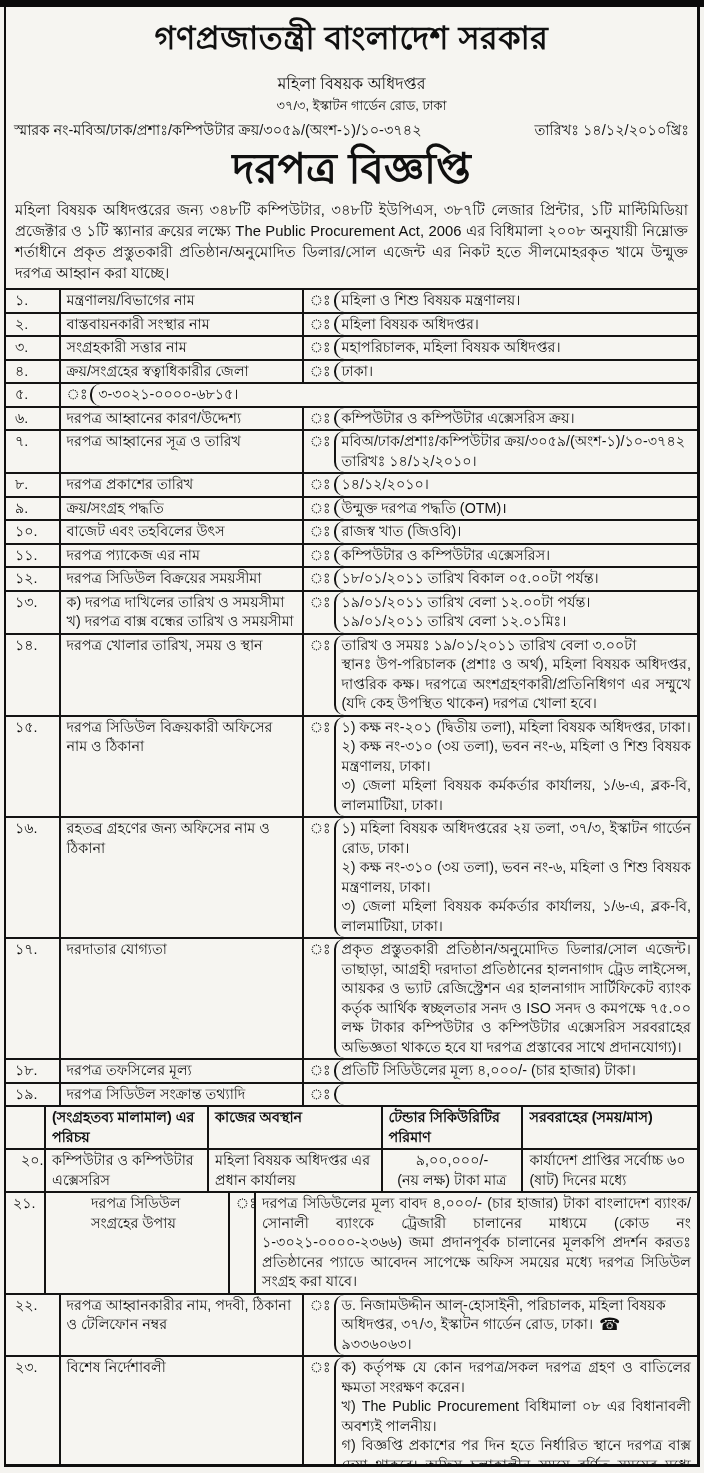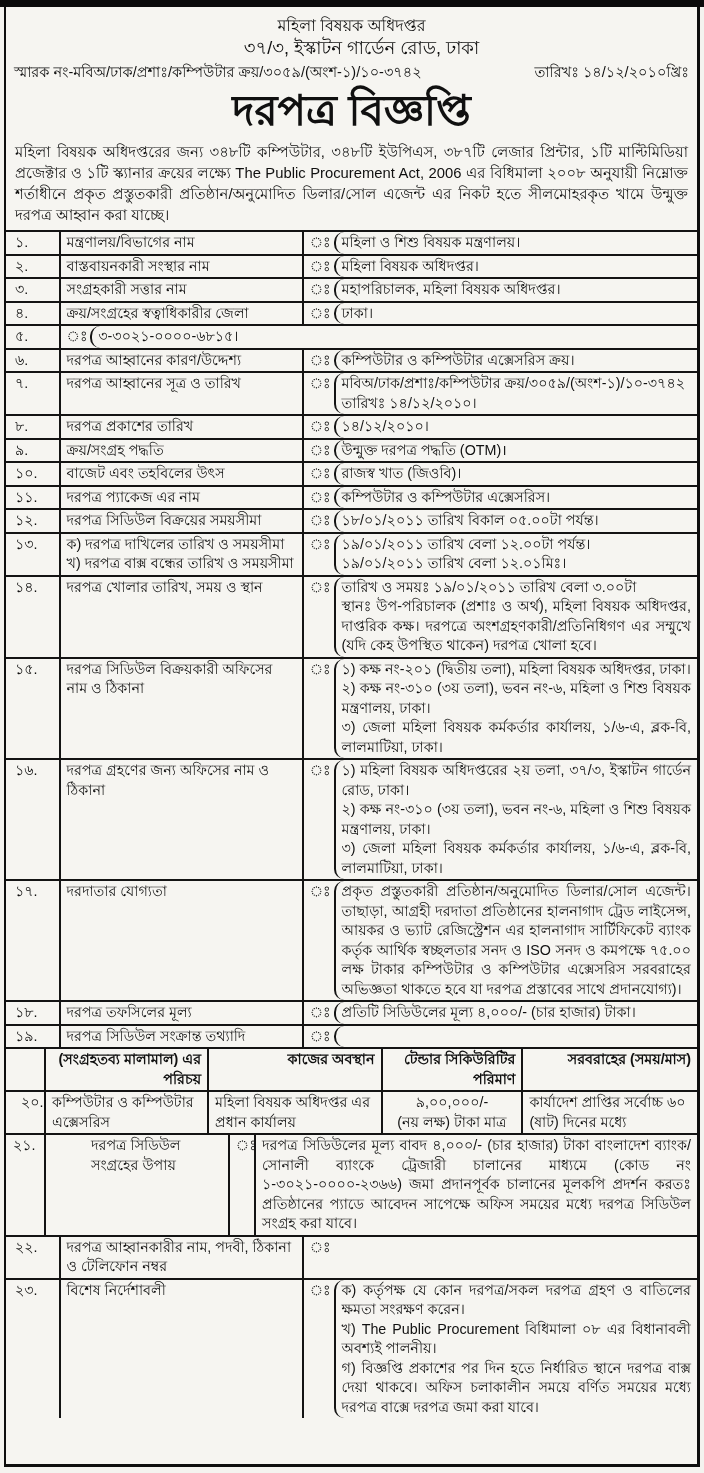--- a/index.html
+++ b/index.html
@@ -18,22 +18,22 @@
     position:absolute;top:7px;left:4px;right:4px;bottom:6px;
     border-left:2px solid #0e0e0e;
     border-right:3px solid #0e0e0e;
     border-bottom:3px solid #0e0e0e;
     background:#f6f5f1;
     box-sizing:border-box;
     overflow:hidden;
   }
   .center{text-align:center;}
   .govt-title{font-size:32px;font-weight:bold;letter-spacing:.5px;padding-top:12px;line-height:38px;}
-  .dept{font-size:16px;line-height:22px;margin-top:8px;}
-  .addr{font-size:18px;line-height:22px;margin-left:20px;}
+  .dept{font-size:16px;line-height:22px;margin-top:16px;}
+  .addr{font-size:13px;line-height:22px;margin-left:20px;}
   .memo-row{display:flex;justify-content:space-between;align-items:center;padding:3px 8px 0 8px;font-size:14.5px;line-height:20px;}
   .notice-title{font-size:42px;font-weight:bold;text-align:center;line-height:50px;margin:4px 0 6px 0;}
   .intro{padding:0 9px 4px 9px;font-size:14.8px;line-height:21px;text-align:justify;}
 
   .tbl{border-top:2px solid #141414;}
   .row{display:flex;border-bottom:2px solid #141414;align-items:stretch;}
   .row:last-child{border-bottom:none;}
   .c{padding:1px 6px;box-sizing:border-box;font-size:14.3px;line-height:19.5px;}
   .c .ln{min-height:19.5px;}
   .bl{border-left:2px solid #141414;}
@@ -42,36 +42,37 @@
   .lb-a{width:35.2%;}
   .co-a{width:4.6%;text-align:center;}
   .va-a{width:52.6%;border-radius:10px;}
   .va-a .ln{text-align:justify;}
   
   .sl-b{width:5.5%;padding-left:15px;}
   .g-b{width:23.6%;}
   .l-b{width:25.1%;}
   .s-b{width:20.4%;text-align:center;}
   .d-b{width:25.4%;}
-  .subhead .c{font-weight:bold;text-align:right;}
+  .subhead .c{font-weight:bold;text-align:left;}
   
   .sl-c{width:5.5%;padding-left:7px;}
   .lb-c{width:26.6%;padding-left:45px;}
   .co-c{width:3.8%;text-align:center;}
   .va-c{width:64.1%;}
   .va-c .ln{text-align:justify;}
   .phone-icon{font-size:17px;line-height:19px;vertical-align:-1px;padding:0 2px;}
 </style>
 </head>
 <body>
 
 <div class="page">
   <div class="topband"></div>
   <div class="doc">
 
+    <div class="center govt-title">গণপ্রজাতন্ত্রী বাংলাদেশ সরকার</div>
     <div class="center dept">মহিলা বিষয়ক অধিদপ্তর</div>
     <div class="center addr">৩৭/৩, ইস্কাটন গার্ডেন রোড, ঢাকা</div>
 
     <div class="memo-row">
       <span>স্মারক নং-মবিঅ/ঢাক/প্রশাঃ/কম্পিউটার ক্রয়/৩০৫৯/(অংশ-১)/১০-৩৭৪২</span>
       <span>তারিখঃ ১৪/১২/২০১০খ্রিঃ</span>
     </div>
 
     <div class="notice-title">দরপত্র বিজ্ঞপ্তি</div>
 
@@ -227,21 +228,21 @@
         <div class="c co-a bl">ঃ</div>
         <div class="c va-a bl">
             <div class="ln">১) কক্ষ নং-২০১ (দ্বিতীয় তলা), মহিলা বিষয়ক অধিদপ্তর, ঢাকা।</div>
             <div class="ln">২) কক্ষ নং-৩১০ (৩য় তলা), ভবন নং-৬, মহিলা ও শিশু বিষয়ক মন্ত্রণালয়, ঢাকা।</div>
             <div class="ln">৩) জেলা মহিলা বিষয়ক কর্মকর্তার কার্যালয়, ১/৬-এ, ব্লক-বি, লালমাটিয়া, ঢাকা।</div>
           </div>
       </div>
       <div class="row">
         <div class="c sl-a">১৬.</div>
         <div class="c lb-a bl">
-            <div class="ln">দরপত্র গ্রহণের জন্য অফিসের নাম ও ঠিকানা</div>
+            <div class="ln">রহতব্র গ্রহণের জন্য অফিসের নাম ও ঠিকানা</div>
           </div>
         <div class="c co-a bl">ঃ</div>
         <div class="c va-a bl">
             <div class="ln">১) মহিলা বিষয়ক অধিদপ্তরের ২য় তলা, ৩৭/৩, ইস্কাটন গার্ডেন রোড, ঢাকা।</div>
             <div class="ln">২) কক্ষ নং-৩১০ (৩য় তলা), ভবন নং-৬, মহিলা ও শিশু বিষয়ক মন্ত্রণালয়, ঢাকা।</div>
             <div class="ln">৩) জেলা মহিলা বিষয়ক কর্মকর্তার কার্যালয়, ১/৬-এ, ব্লক-বি, লালমাটিয়া, ঢাকা।</div>
           </div>
       </div>
       <div class="row">
         <div class="c sl-a">১৭.</div>
@@ -306,20 +307,25 @@
             <div class="ln">দরপত্র সিডিউলের মূল্য বাবদ ৪,০০০/- (চার হাজার) টাকা বাংলাদেশ ব্যাংক/সোনালী ব্যাংকে ট্রেজারী চালানের মাধ্যমে (কোড নং ১-৩০২১-০০০০-২৩৬৬) জমা প্রদানপূর্বক চালানের মূলকপি প্রদর্শন করতঃ প্রতিষ্ঠানের প্যাডে আবেদন সাপেক্ষে অফিস সময়ের মধ্যে দরপত্র সিডিউল সংগ্রহ করা যাবে।</div>
           </div>
       </div>
 
       <div class="row">
         <div class="c sl-a">২২.</div>
         <div class="c lb-a bl">
             <div class="ln">দরপত্র আহ্বানকারীর নাম, পদবী, ঠিকানা ও টেলিফোন নম্বর</div>
           </div>
         <div class="c co-a bl">ঃ</div>
+        <div class="c va-a bl">
+          <span>ড. নিজামউদ্দীন আল্-হোসাইনী, পরিচালক, মহিলা বিষয়ক অধিদপ্তর, ৩৭/৩, ইস্কাটন গার্ডেন রোড, ঢাকা।</span>
+          <span class="phone-icon">☎</span>
+          <span>৯৩৩৬০৬৩।</span>
+        </div>
       </div>
 
       <div class="row">
         <div class="c sl-a">২৩.</div>
         <div class="c lb-a bl">
             <div class="ln">বিশেষ নির্দেশাবলী</div>
           </div>
         <div class="c co-a bl">ঃ</div>
         <div class="c va-a bl">
             <div class="ln">ক) কর্তৃপক্ষ যে কোন দরপত্র/সকল দরপত্র গ্রহণ ও বাতিলের ক্ষমতা সংরক্ষণ করেন।</div>

